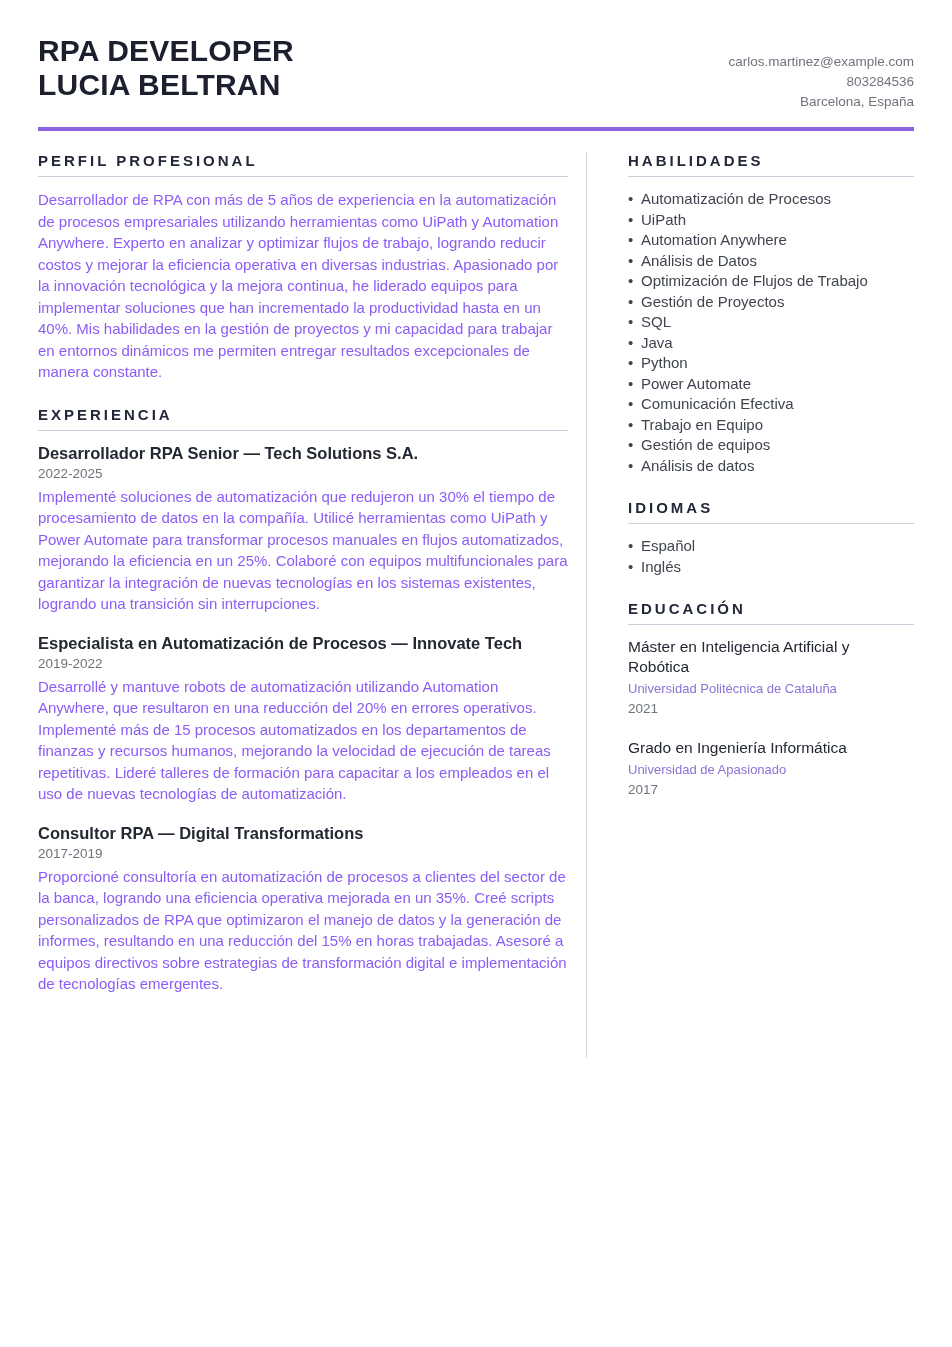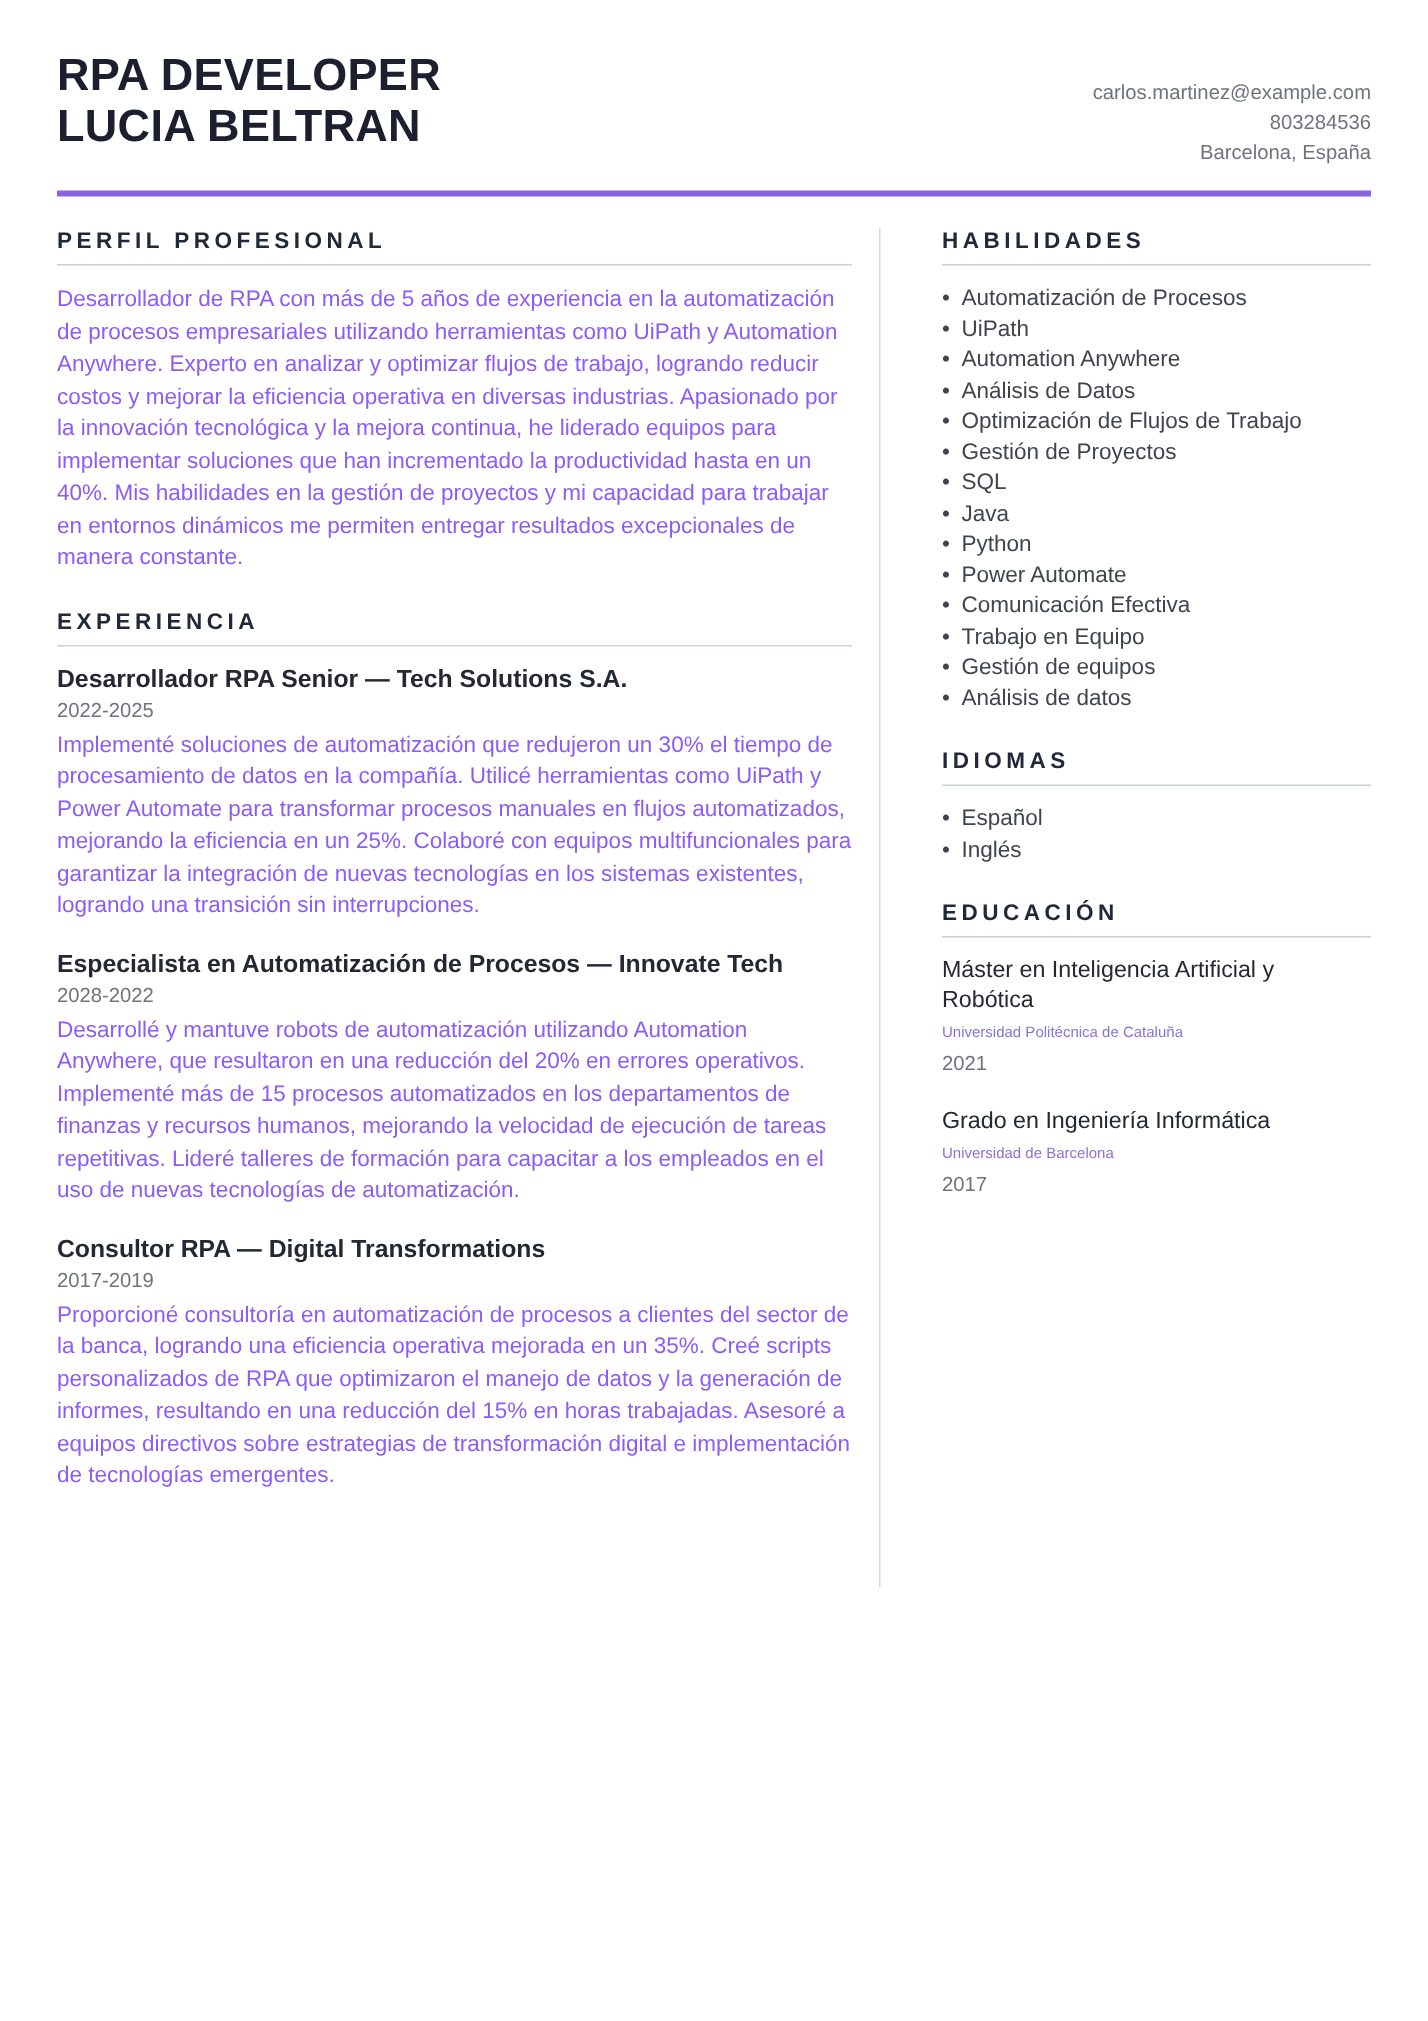--- a/index.html
+++ b/index.html
@@ -63,21 +63,21 @@
   .bullet-list li::before {
     content: "\2022";
     position: absolute;
     left: 0;
     color: #3f444e;
   }
 
   
   .edu-entry { margin-bottom: 22px; }
   .edu-degree { font-size: 15.5px; font-weight: normal; color: #232833; line-height: 20px; }
-  .edu-school { font-size: 10px; color: #8b72d4; line-height: 21px; margin-top: 1px; cursor: pointer; }
+  .edu-school { font-size: 13px; color: #8b72d4; line-height: 21px; margin-top: 1px; cursor: pointer; }
   .edu-year { font-size: 13.5px; color: #6e737c; margin-top: 2px; }
 </style>
 </head>
 <body>
 
 <div class="page">
 
   <div class="header-row">
     <h1 class="page-title">
       <span>RPA DEVELOPER</span><br>
@@ -109,21 +109,21 @@
         <div>
 
             <div class="job">
               <div class="job-title">Desarrollador RPA Senior — Tech Solutions S.A.</div>
               <div class="job-dates">2022-2025</div>
               <p class="body-text">Implementé soluciones de automatización que redujeron un 30% el tiempo de procesamiento de datos en la compañía. Utilicé herramientas como UiPath y Power Automate para transformar procesos manuales en flujos automatizados, mejorando la eficiencia en un 25%. Colaboré con equipos multifuncionales para garantizar la integración de nuevas tecnologías en los sistemas existentes, logrando una transición sin interrupciones.</p>
             </div>
 
             <div class="job">
               <div class="job-title">Especialista en Automatización de Procesos — Innovate Tech</div>
-              <div class="job-dates">2028-2022</div>
+              <div class="job-dates">2019-2022</div>
               <p class="body-text">Desarrollé y mantuve robots de automatización utilizando Automation Anywhere, que resultaron en una reducción del 20% en errores operativos. Implementé más de 15 procesos automatizados en los departamentos de finanzas y recursos humanos, mejorando la velocidad de ejecución de tareas repetitivas. Lideré talleres de formación para capacitar a los empleados en el uso de nuevas tecnologías de automatización.</p>
             </div>
 
             <div class="job">
               <div class="job-title">Consultor RPA — Digital Transformations</div>
               <div class="job-dates">2017-2019</div>
               <p class="body-text">Proporcioné consultoría en automatización de procesos a clientes del sector de la banca, logrando una eficiencia operativa mejorada en un 35%. Creé scripts personalizados de RPA que optimizaron el manejo de datos y la generación de informes, resultando en una reducción del 15% en horas trabajadas. Asesoré a equipos directivos sobre estrategias de transformación digital e implementación de tecnologías emergentes.</p>
             </div>
           </div>
       </div>
@@ -183,21 +183,21 @@
         <div>
 
             <div class="edu-entry">
               <div class="edu-degree">Máster en Inteligencia Artificial y Robótica</div>
               <div class="edu-school">Universidad Politécnica de Cataluña</div>
               <div class="edu-year">2021</div>
             </div>
 
             <div class="edu-entry">
               <div class="edu-degree">Grado en Ingeniería Informática</div>
-              <div class="edu-school">Universidad de Barcelona</div>
+              <div class="edu-school">Universidad de Apasionado</div>
               <div class="edu-year">2017</div>
             </div>
           </div>
       </div>
 
     </div>
 
   </div>
 </div>
 

